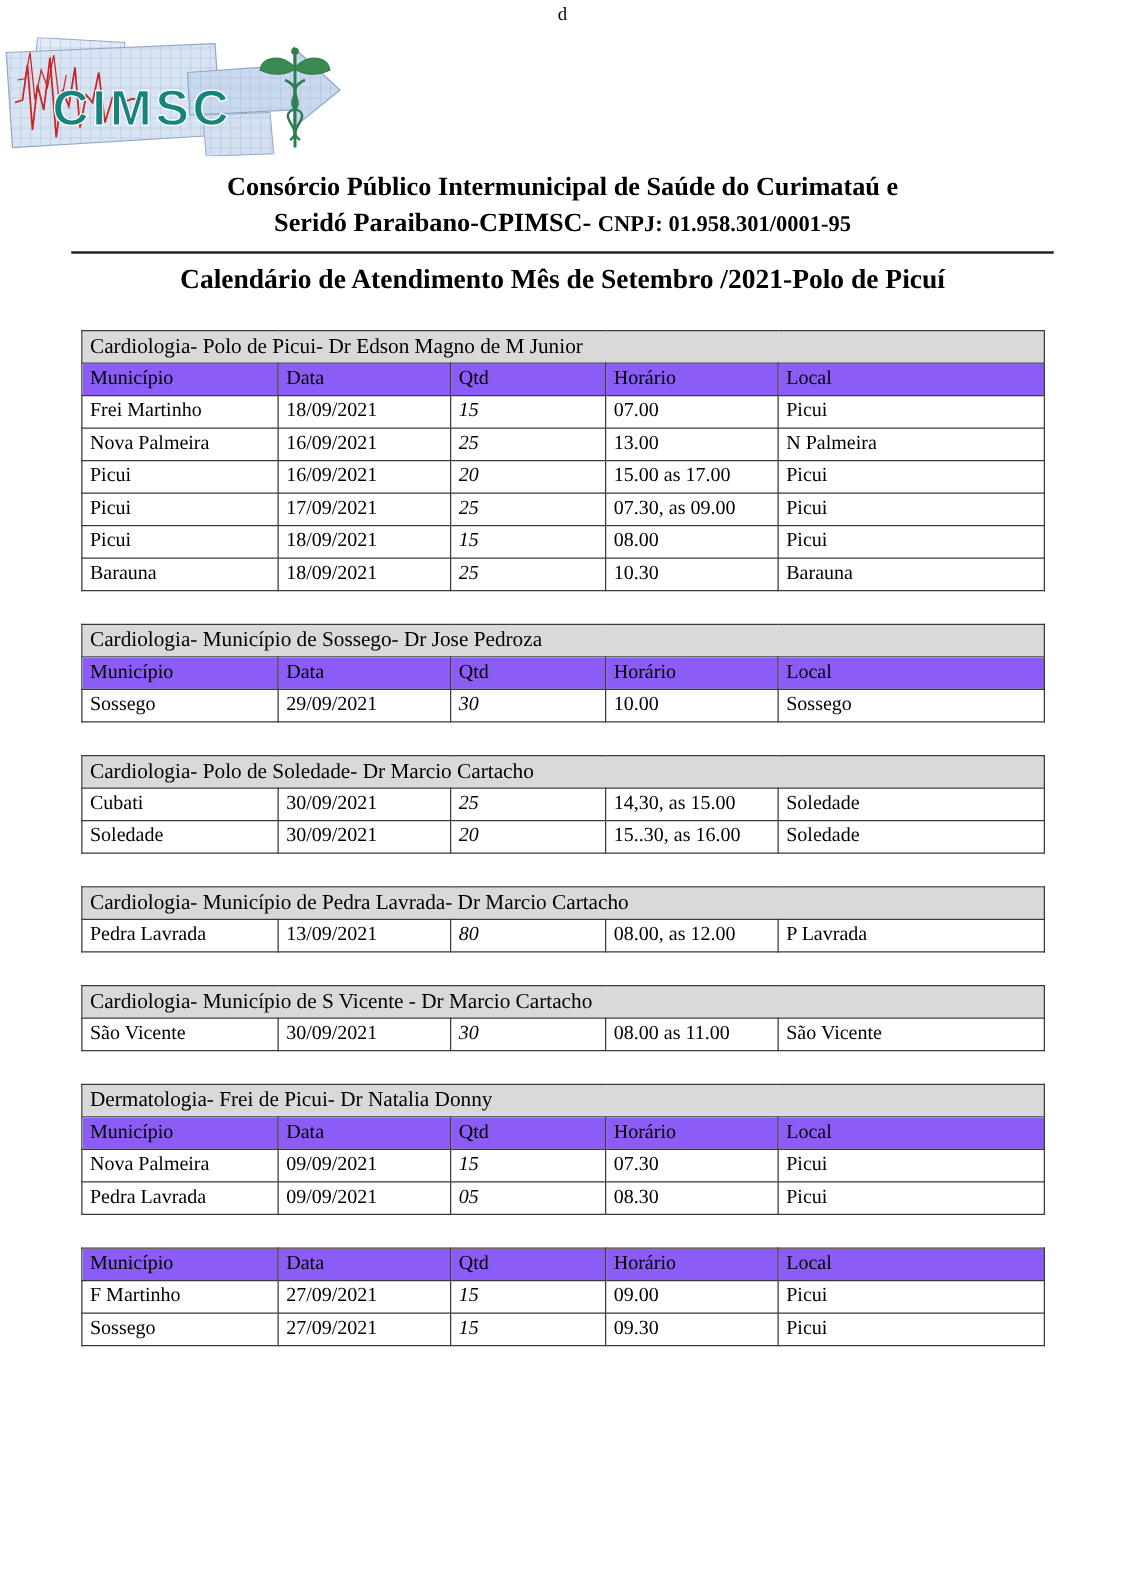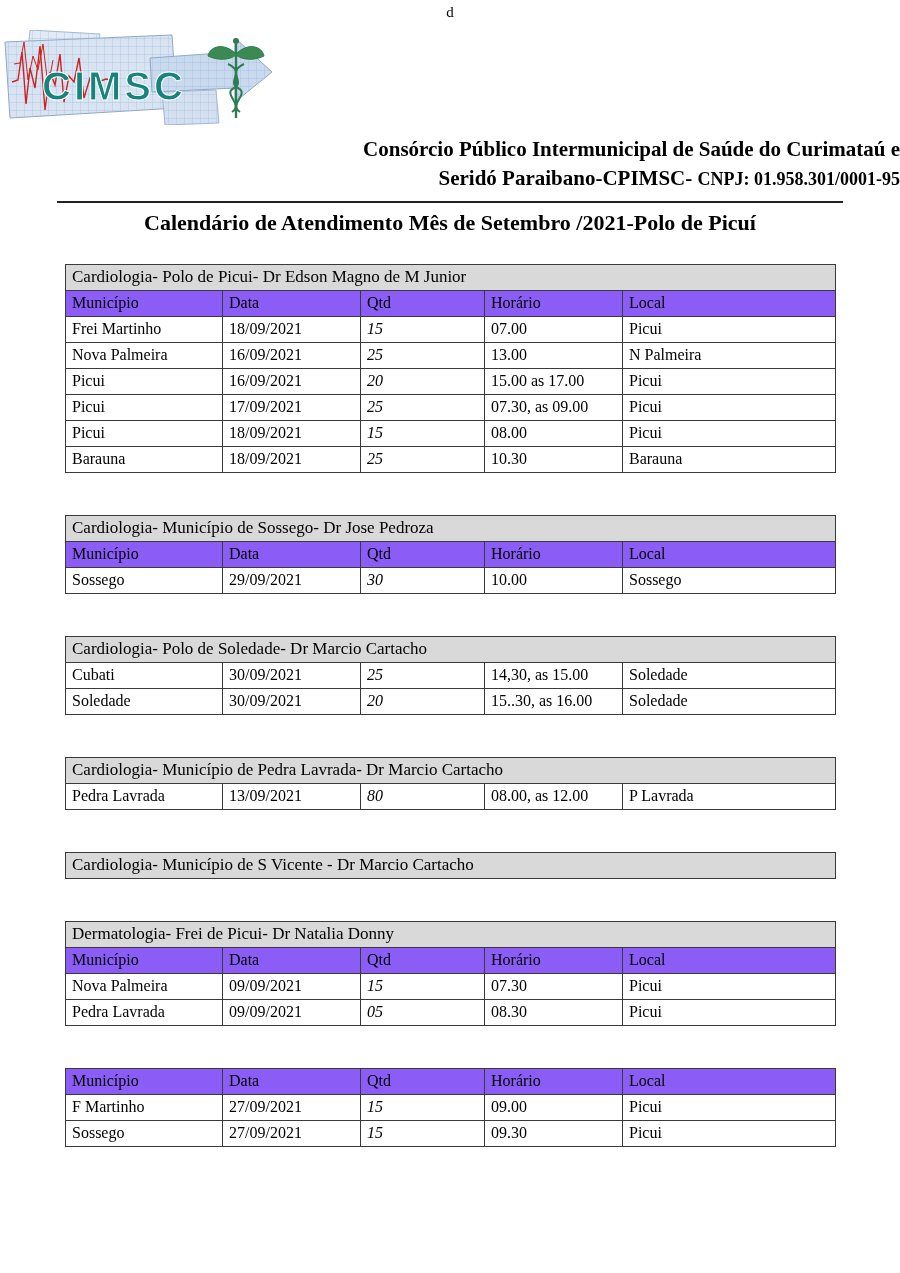--- a/index.html
+++ b/index.html
@@ -4,29 +4,29 @@
 <style>
   html,body{margin:0;padding:0;}
   body{
     width:900px;height:1273px;background:#ffffff;color:#000;
     font-family:"Liberation Serif", serif;
     position:relative;overflow:hidden;
   }
   .corner{ text-align:center;font-size:15px;padding-top:4px;height:18px; }
   .logo-wrap{ display:flex;justify-content:flex-start;margin-top:8px; }
   .org-title{
-    text-align:right;font-weight:bold;font-size:21px;margin-top:10px;line-height:1.4;
+    text-align:center;font-weight:bold;font-size:21px;margin-top:10px;line-height:1.4;
   }
   .cnpj{ font-size:18px; }
   .rule{ border:none;border-top:2px solid #222;width:786px;margin:7px auto 0; }
   .heading{ text-align:center;font-weight:bold;font-size:22px;margin-top:7px; }
   .tables{ width:770px;margin:28px auto 0; }
   table.sched{
     border-collapse:collapse;table-layout:fixed;width:770px;
-    margin-bottom:42px;font-size:16px;
+    margin-bottom:26px;font-size:16px;
   }
   table.sched th, table.sched td{
     border:1px solid #3a3a3a;padding:2px 6px;text-align:left;
     font-weight:normal;overflow:hidden;white-space:nowrap;height:21px;
   }
   th.ttl{
     background:#d9d9d9;text-align:center;font-weight:bold;font-size:17px;padding:3px 6px;
   }
   th.colh{ background:#8b5cf6;font-weight:normal; }
   td.b{ font-weight:bold; }
@@ -231,20 +231,27 @@
         <col style="width: 157px;">
         <col style="width: 138px;">
         <col style="width: 124px;">
         <col style="width: 138px;">
         <col style="width: 213px;">
       </colgroup>
       <tbody>
         <tr>
           <th colspan="5" class="ttl">Cardiologia- Município de  S Vicente - Dr  Marcio Cartacho</th>
         </tr>
+        <tr>
+          <td>São Vicente</td>
+          <td class="b">30/09/2021</td>
+          <td class="b ctr">30</td>
+          <td>08.00 as 11.00</td>
+          <td>São Vicente</td>
+        </tr>
       </tbody>
     </table>
     <table class="sched">
       <colgroup>
         <col style="width: 157px;">
         <col style="width: 138px;">
         <col style="width: 124px;">
         <col style="width: 138px;">
         <col style="width: 213px;">
       </colgroup>

